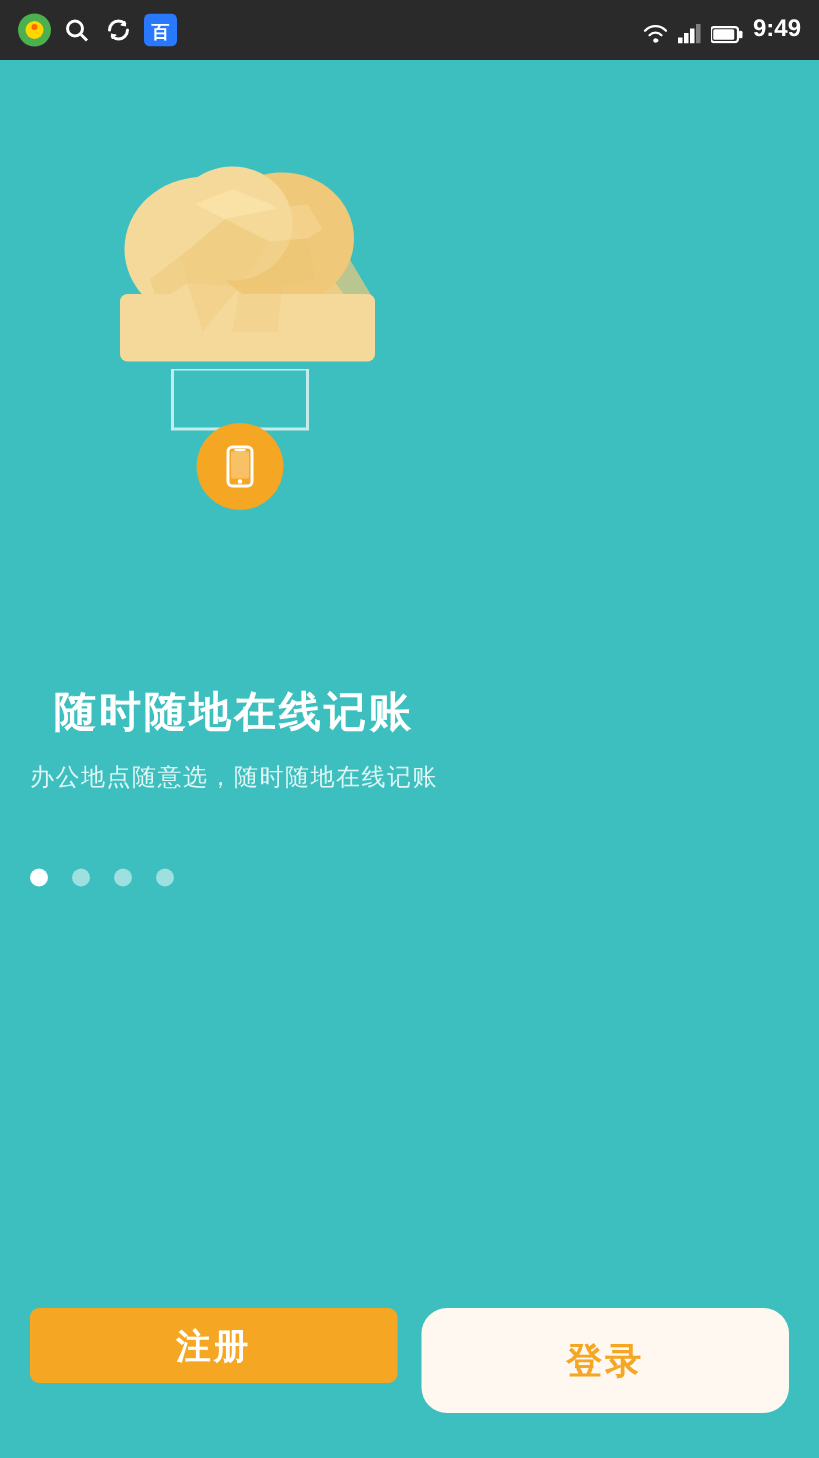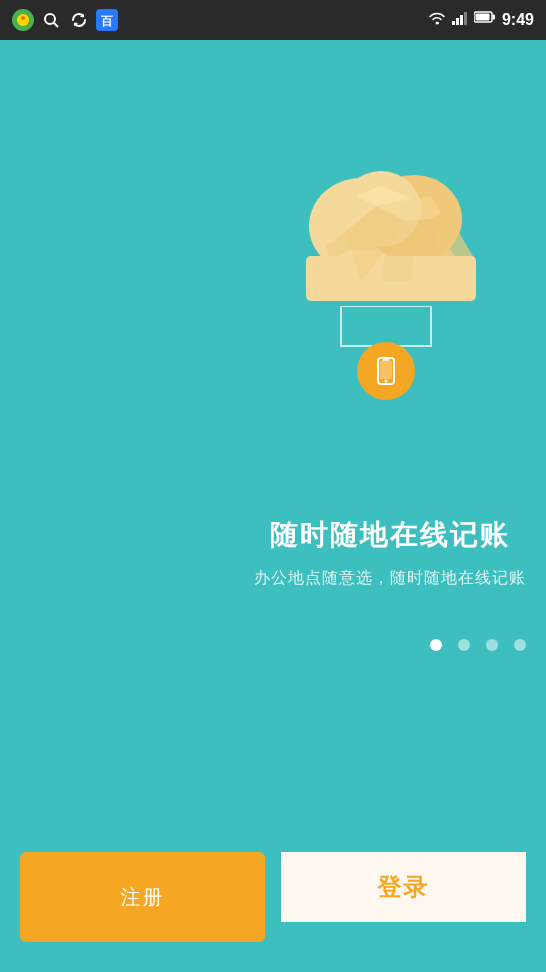--- a/index.html
+++ b/index.html
@@ -25,21 +25,21 @@
       padding: 0 12px;
       flex-shrink: 0;
     }
     .status-bar-left {
       display: flex;
       align-items: center;
       gap: 6px;
     }
     .status-bar-right {
       display: flex;
-      align-items: flex-start;
+      align-items: flex-end;
       gap: 6px;
     }
     .status-time {
       color: white;
       font-size: 16px;
       font-weight: bold;
     }
     .icon-circle {
       width: 22px;
       height: 22px;
@@ -49,24 +49,23 @@
       justify-content: center;
     }
     .icon-green { background: #4CAF50; }
 
     
     .main-content {
       flex: 1;
       background: #3DBFBF;
       display: flex;
       flex-direction: column;
-      align-items: flex-end;
+      align-items: flex-start;
       justify-content: flex-start;
-      padding: 48px 20px 0;
-      margin-top: 48px;
+      padding: 36px 20px 0;
     }
 
     
     .cloud-container {
       position: relative;
       width: 280px;
       height: 300px;
       display: flex;
       flex-direction: column;
       align-items: center;
@@ -135,37 +134,37 @@
       width: 100%;
       background: #3DBFBF;
       padding: 20px 20px 30px;
       display: flex;
       gap: 16px;
       flex-shrink: 0;
     }
 
     .btn-register {
       flex: 1;
-      height: 90px;
+      height: 50px;
       background: #F5A623;
       border: none;
       border-radius: 6px;
       color: white;
-      font-size: 20px;
-      font-weight: normal;
+      font-size: 23px;
+      font-weight: bold;
       cursor: pointer;
       letter-spacing: 2px;
     }
 
     .btn-login {
       flex: 1;
       height: 70px;
       background: #FFF8F0;
       border: none;
-      border-radius: 0;
+      border-radius: 17px;
       color: #F5A623;
       font-size: 24px;
       font-weight: bold;
       cursor: pointer;
       letter-spacing: 2px;
     }
   </style>
 </head>
 <body>
 

